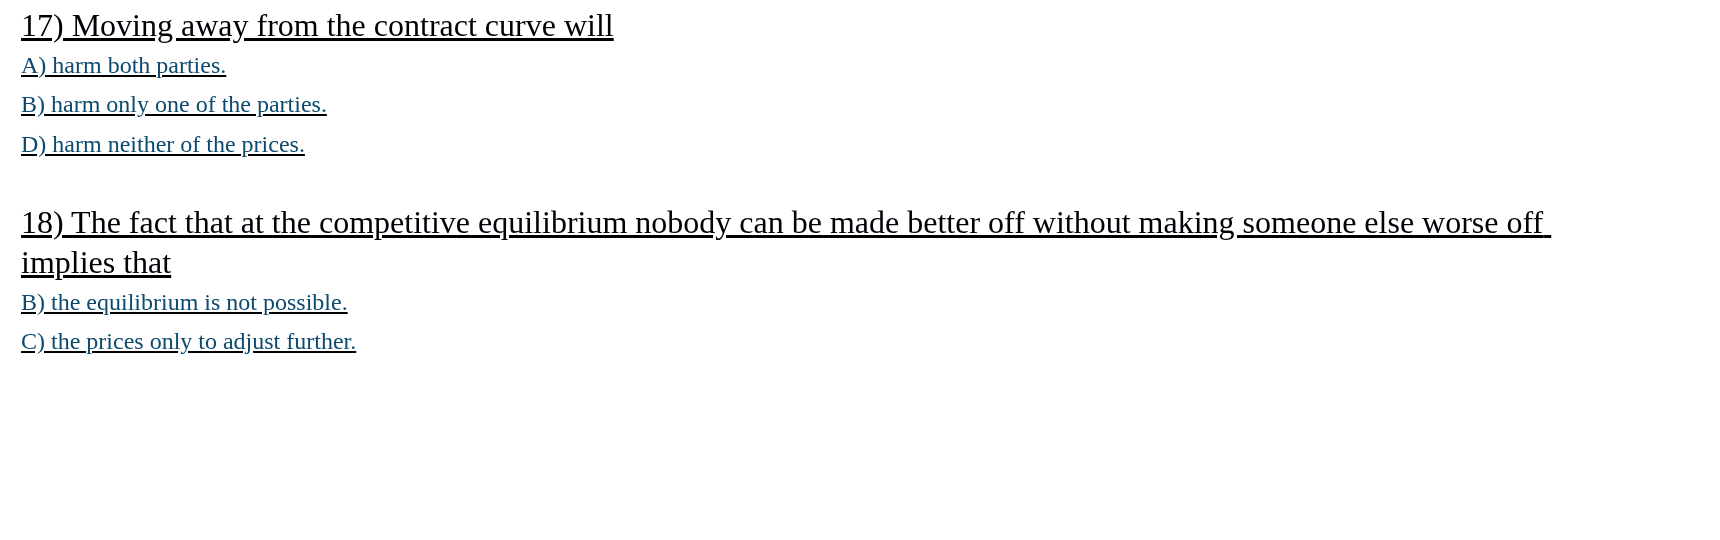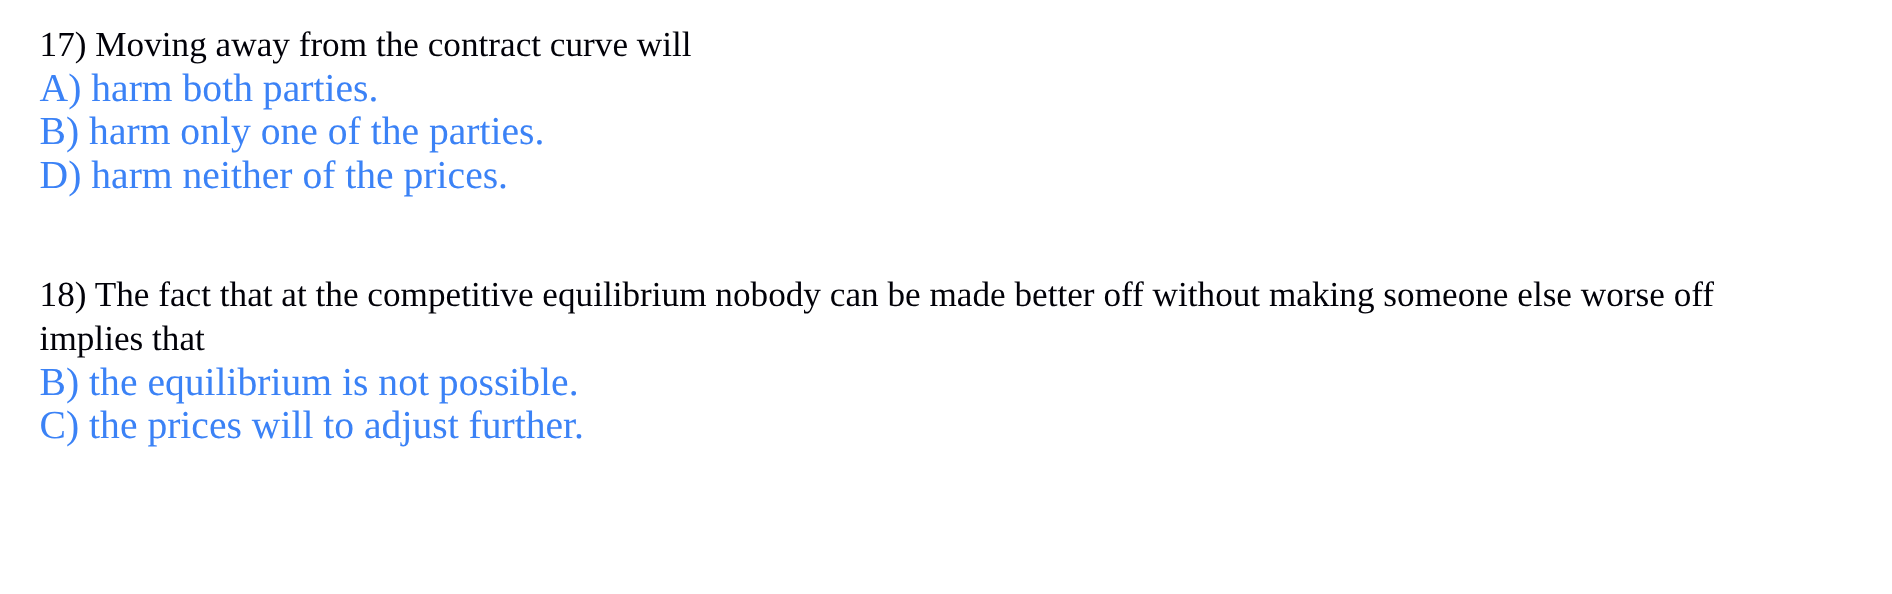--- a/index.html
+++ b/index.html
@@ -23,30 +23,31 @@
     padding: 0;
     box-sizing: border-box;
   }
   .doc-body {
     position: absolute;
     left: 21px;
     top: 6px;
     right: 0;
   }
   .question-block {
-    margin: 15px;
+    margin: 0;
+    text-decoration: underline;
   }
   .block-gap {
     height: 39px;
   }
   .q-line {
-    font-size: 36px;
+    font-size: 24px;
     line-height: 39.6px;
     white-space: pre;
-    color: #3b82f6;
+    color: #0c4a6e;
     letter-spacing: 0px;
     text-rendering: optimizeLegibility;
   }
   .q-stem {
     font-size: 32px;
     line-height: 39.6px;
     white-space: pre-wrap;
     color: #010108;
     max-width: 1575px;
   }
@@ -62,17 +63,17 @@
       <div class="q-line">A) harm both parties.</div>
       <div class="q-line">B) harm only one of the parties.</div>
       <div class="q-line">D) harm neither of the prices.</div>
     </div>
 
     <div class="block-gap"></div>
 
     <div class="question-block">
       <div class="q-stem">18) The fact that at the competitive equilibrium nobody can be made better off without making someone else worse off implies that</div>
       <div class="q-line">B) the equilibrium is not possible.</div>
-      <div class="q-line">C) the prices will to adjust further.</div>
+      <div class="q-line">C) the prices only to adjust further.</div>
     </div>
 
   </div>
 </div>
 
 </body></html>

